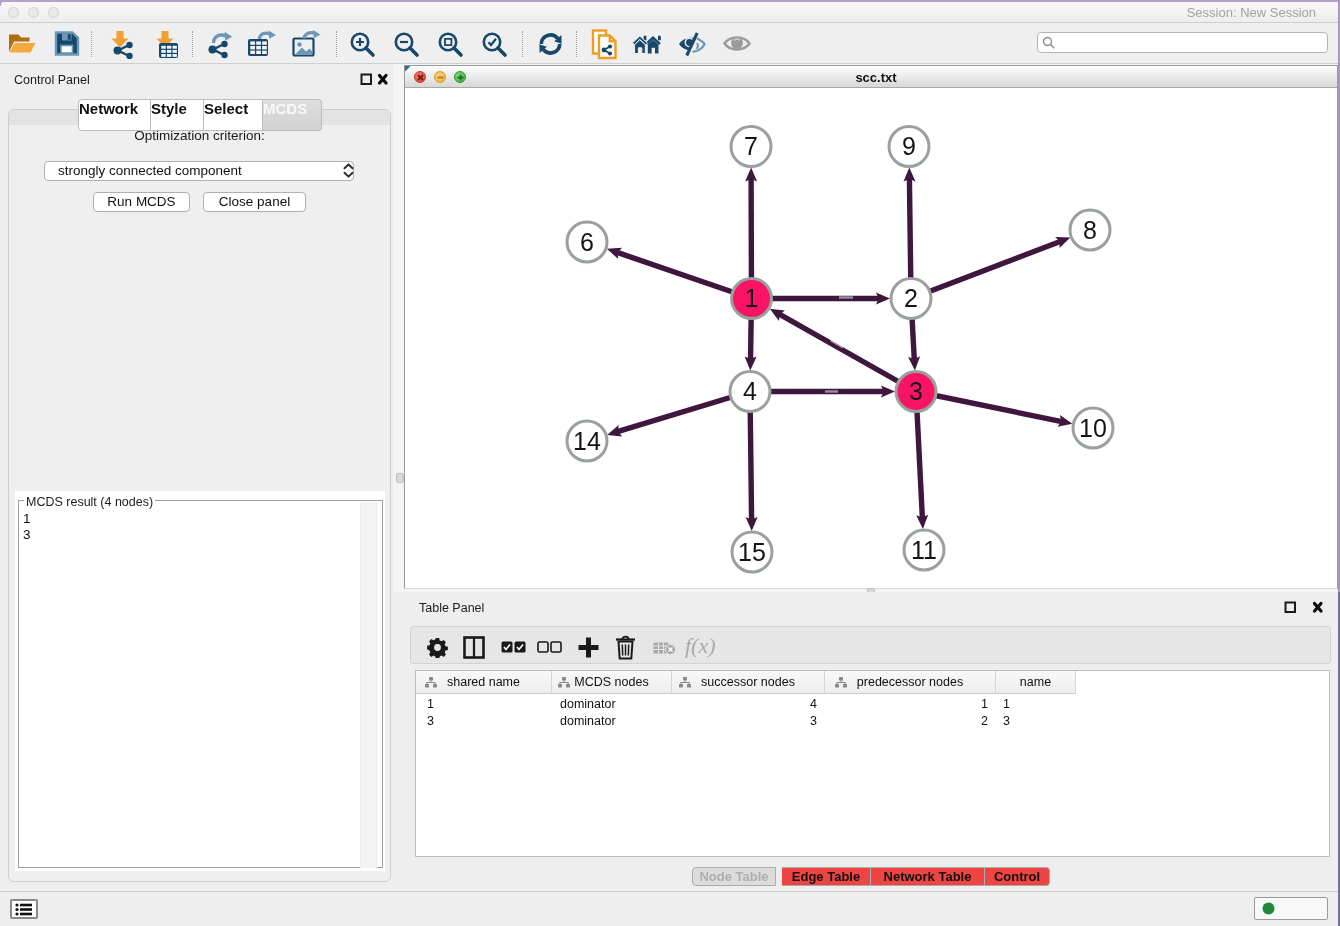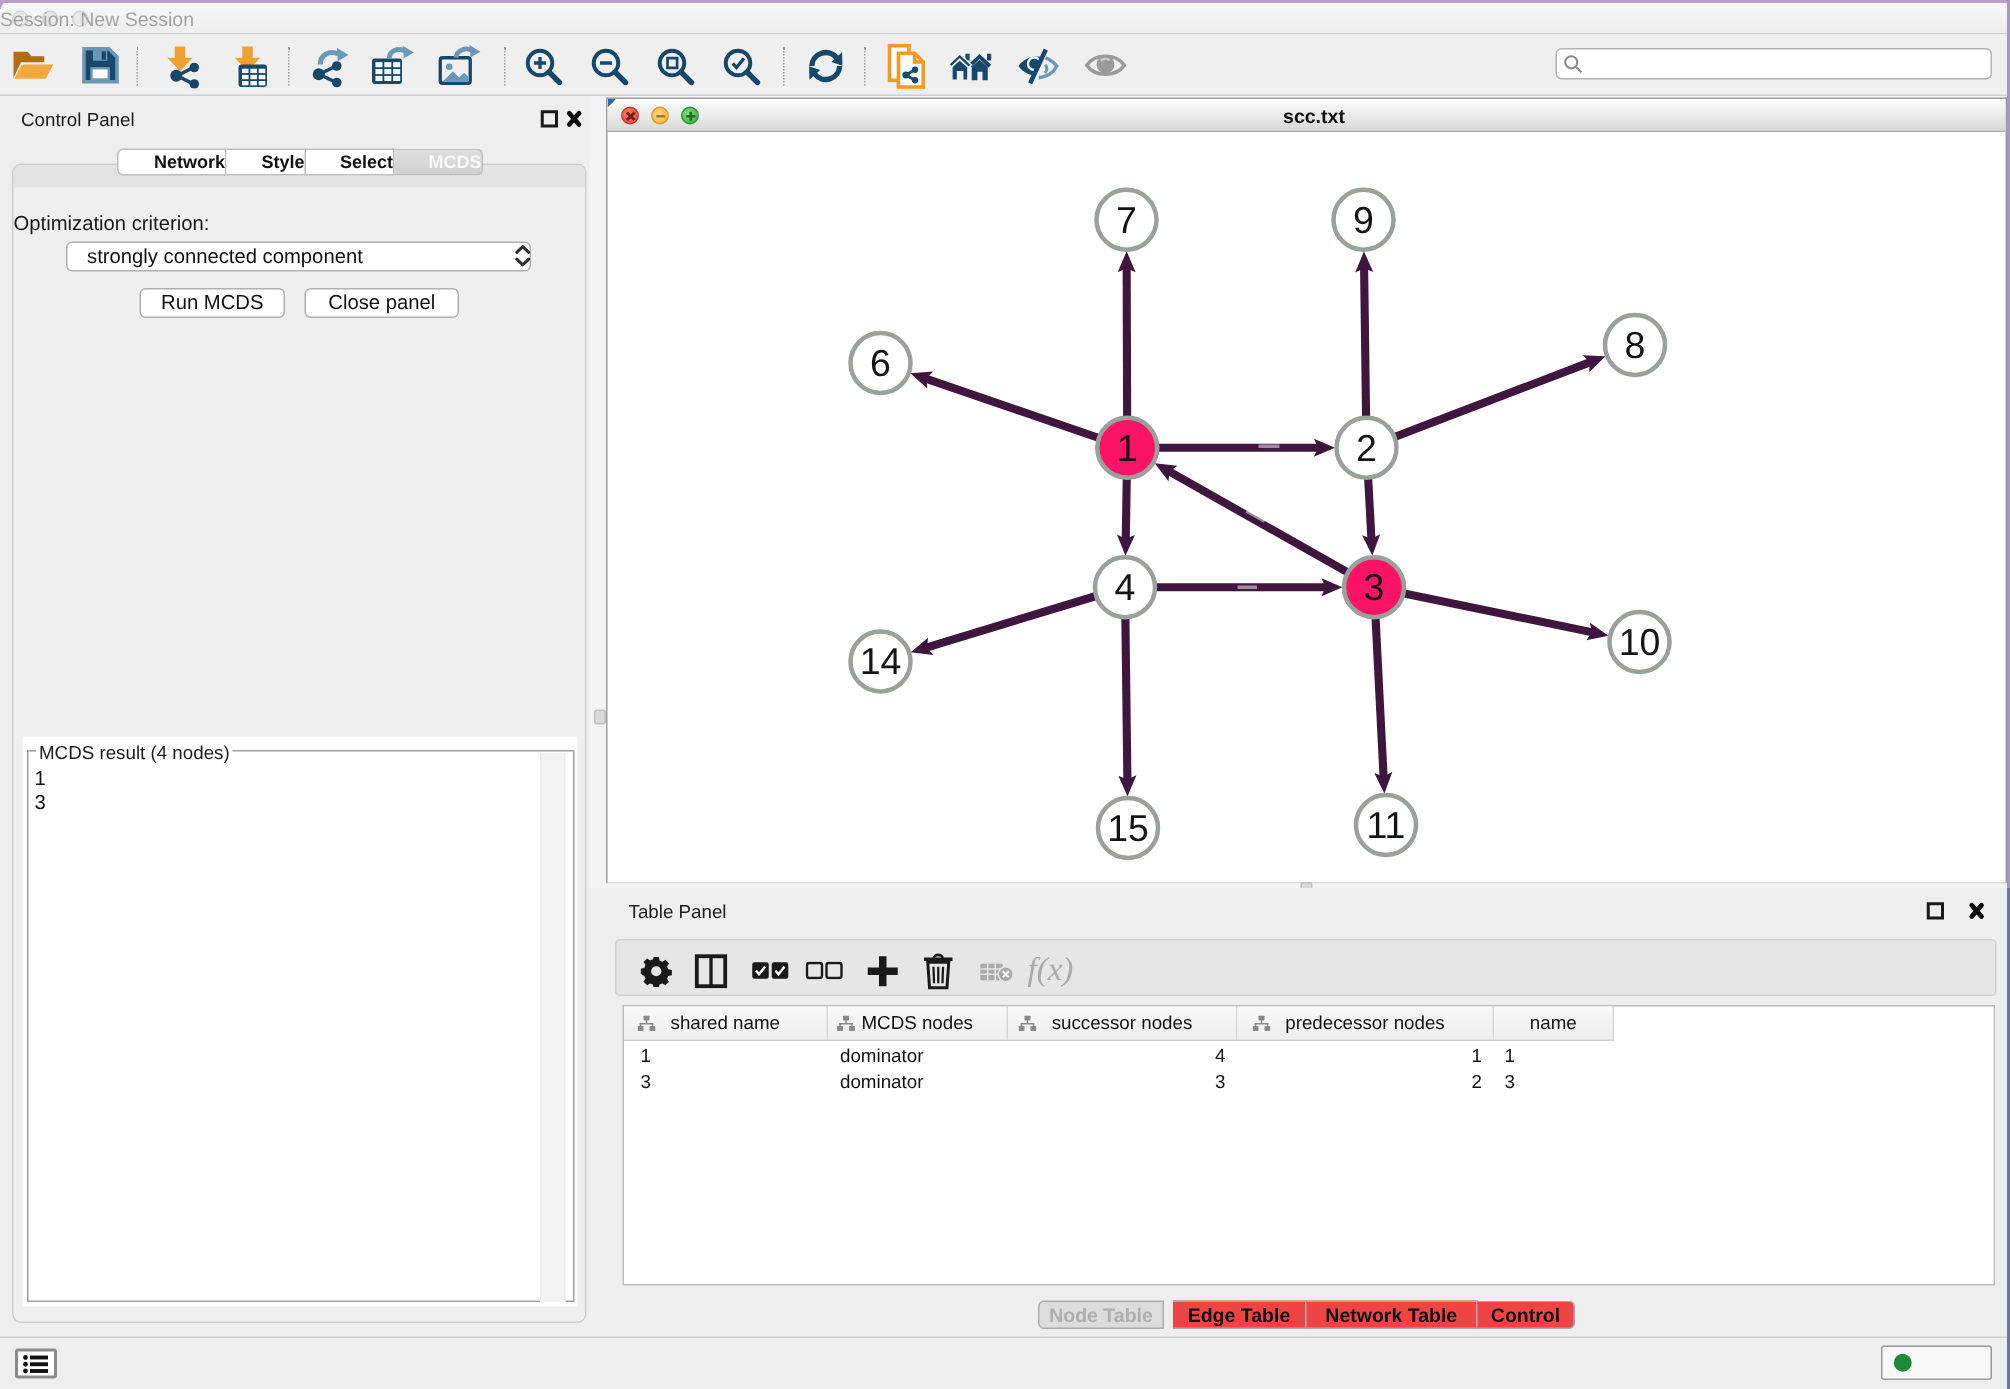--- a/index.html
+++ b/index.html
@@ -5,32 +5,32 @@
 * { margin:0; padding:0; box-sizing:border-box; }
 html,body { width:1340px; height:926px; overflow:hidden; }
 body { font-family:"Liberation Sans", sans-serif; background:#eeeeee; position:relative; }
 .abs { position:absolute; }
 
 #purpletop { position:absolute; left:0; top:0; width:1340px; height:2px; background:#b7a1c9; }
 #cornL { position:absolute; left:0; top:0; width:6px; height:6px; background:radial-gradient(circle at 6px 6px, transparent 5px, #b7a1c9 5.5px); }
 #cornR { position:absolute; right:0; top:0; width:6px; height:6px; background:radial-gradient(circle at 0 6px, transparent 5px, #b7a1c9 5.5px); }
 #titlebar { position:absolute; left:0; top:2px; width:1340px; height:21px; background:linear-gradient(#f7f7f7,#eeeeee); border-bottom:1px solid #cecece; border-radius:6px 6px 0 0; }
 .tl { position:absolute; top:5px; width:11px; height:11px; border-radius:50%; background:#e9e9e9; border:1px solid #d2d2d2; }
-#title-text { position:absolute; top:3px; left:0; width:100%; padding-right:24px; text-align:left; font-size:13px; color:#a2a2a2; }
+#title-text { position:absolute; top:3px; left:0; width:100%; padding-right:24px; text-align:right; font-size:13px; color:#a2a2a2; }
 
 #toolbar { position:absolute; left:0; top:23px; width:1340px; height:41px; background:#efefef; border-bottom:1px solid #cfcfcf; }
 .tbi { position:absolute; top:30px; }
 .tsep { position:absolute; top:31px; height:26px; width:1px; border-left:1px dotted #a0a0a0; }
 #searchbox { position:absolute; left:1037px; top:32px; width:291px; height:21px; background:#ffffff; border:1px solid #b4b4b4; border-radius:4px; }
 
 #cp-title { position:absolute; left:14px; top:73px; font-size:12.5px; color:#1c1c1c;text-align:right; }
 #cp-box { position:absolute; left:8px; top:109px; width:383px; height:773px; background:#efefef; border:1px solid #cdcdcd; border-radius:6px; }
 #cp-strip { position:absolute; left:9px; top:110px; width:381px; height:15px; background:#e3e3e3; border-radius:5px 5px 0 0; }
-.cptab { position:absolute; top:99px; height:18px; background:#ffffff; border:1px solid #bcbcbc; font-size:12px; font-weight:bold; color:#111; text-align:right; line-height:17px; }
-#opt-label { position:absolute; left:9px; top:141px; width:381px; text-align:left; font-size:13.5px; color:#1a1a1a; }
+.cptab { position:absolute; top:99px; height:32px; background:#ffffff; border:1px solid #bcbcbc; font-size:15px; font-weight:bold; color:#111; text-align:left; line-height:17px; }
+#opt-label { position:absolute; left:9px; top:128px; width:381px; text-align:center; font-size:13.5px; color:#1a1a1a; }
 #dropdown { position:absolute; left:44px; top:161px; width:310px; height:20px; background:#ffffff; border:1px solid #b0b0b0; border-radius:4px; font-size:13.5px; color:#111; line-height:18px; padding-left:13px; }
 .cpbtn { position:absolute; top:192px; height:20px; background:#ffffff; border:1px solid #b0b0b0; border-radius:4px; font-size:13.5px; color:#111; text-align:center; line-height:18px; }
 #mcds-group { position:absolute; left:18px; top:500px; width:365px; height:368px; border:1px solid #9e9e9e; }
 #mcds-white { position:absolute; left:15px; top:491px; width:370px; height:380px; background:#ffffff; }
 #mcds-label { position:absolute; left:24px; top:495px; background:#ffffff; font-size:12.5px; color:#1c1c1c; padding:0 2px; }
 #mcds-scroll { position:absolute; left:360px; top:502px; width:17px; height:366px; background:#f3f3f3; border-left:1px solid #ececec; border-right:1px solid #ececec; }
 
 #deskpane { position:absolute; left:393px; top:64px; width:945px; height:528px; background:#f4f4f4; }
 #frame { position:absolute; left:404px; top:65px; width:934px; height:524px; background:#ffffff; border:1px solid #9b9b9b; border-bottom:1px solid #d8d8d8; }
 #frame-tb { position:absolute; left:0; top:0; width:932px; height:22px; background:linear-gradient(#fdfdfd,#d8d8d8); border-bottom:1px solid #a8a8a8; }

